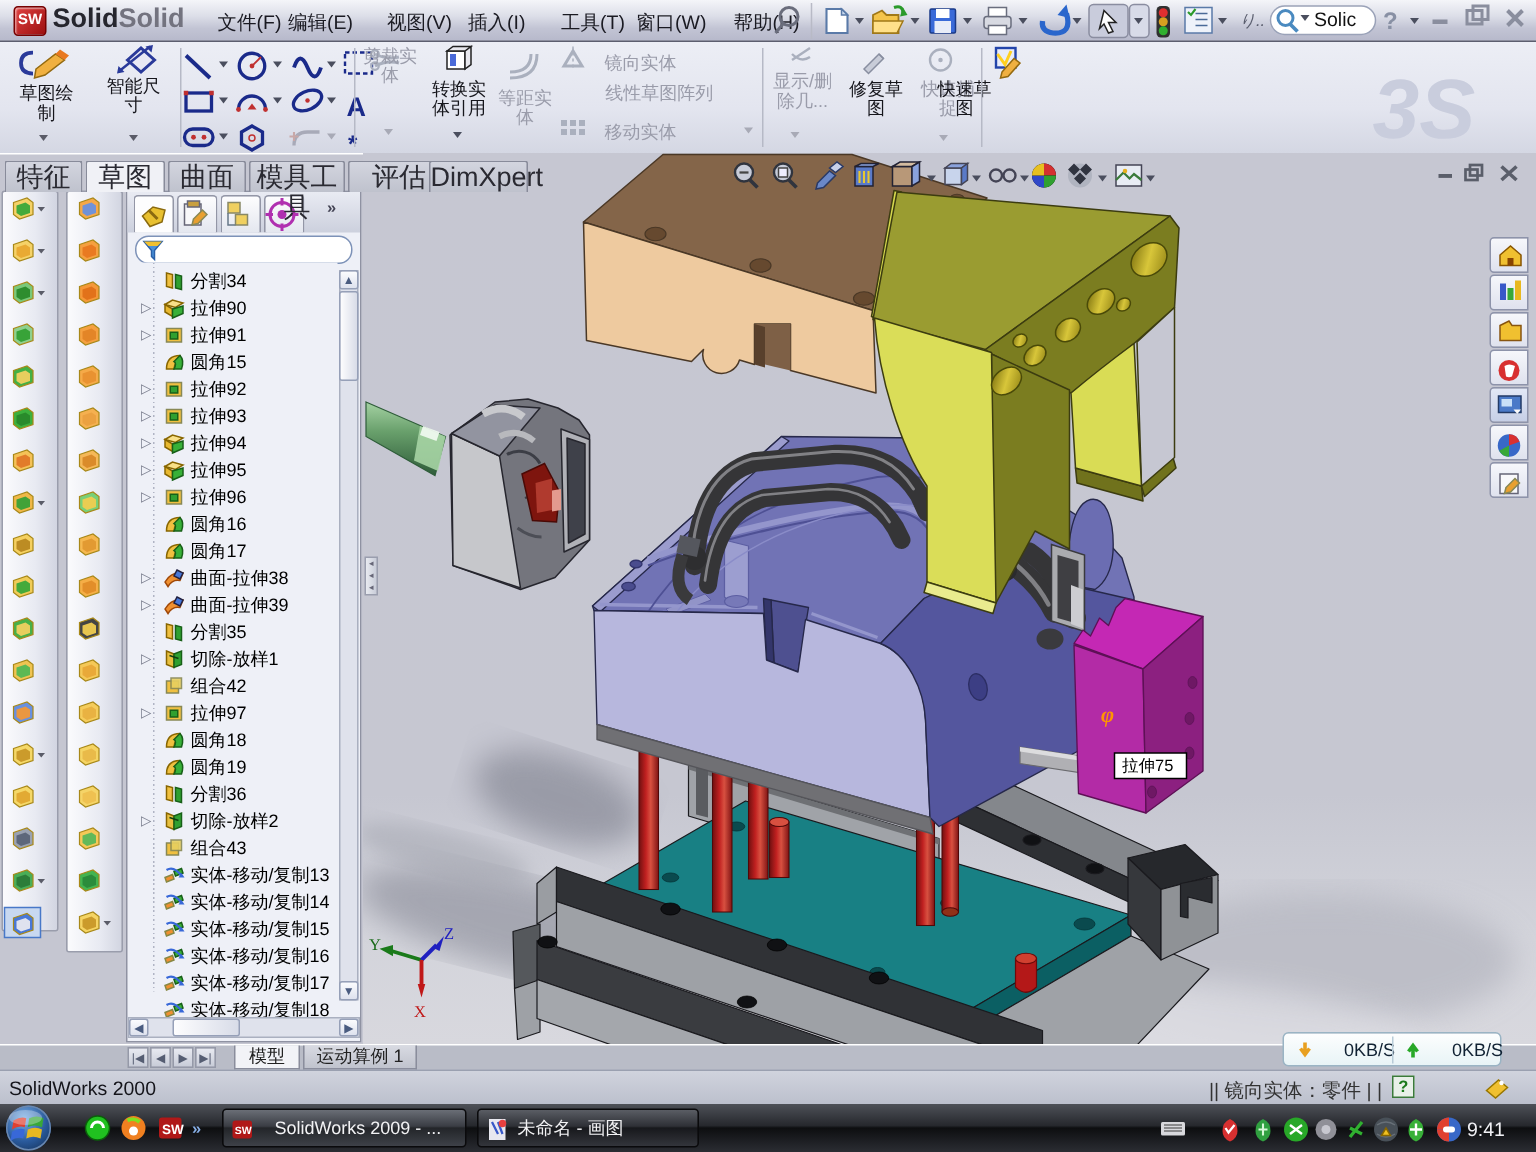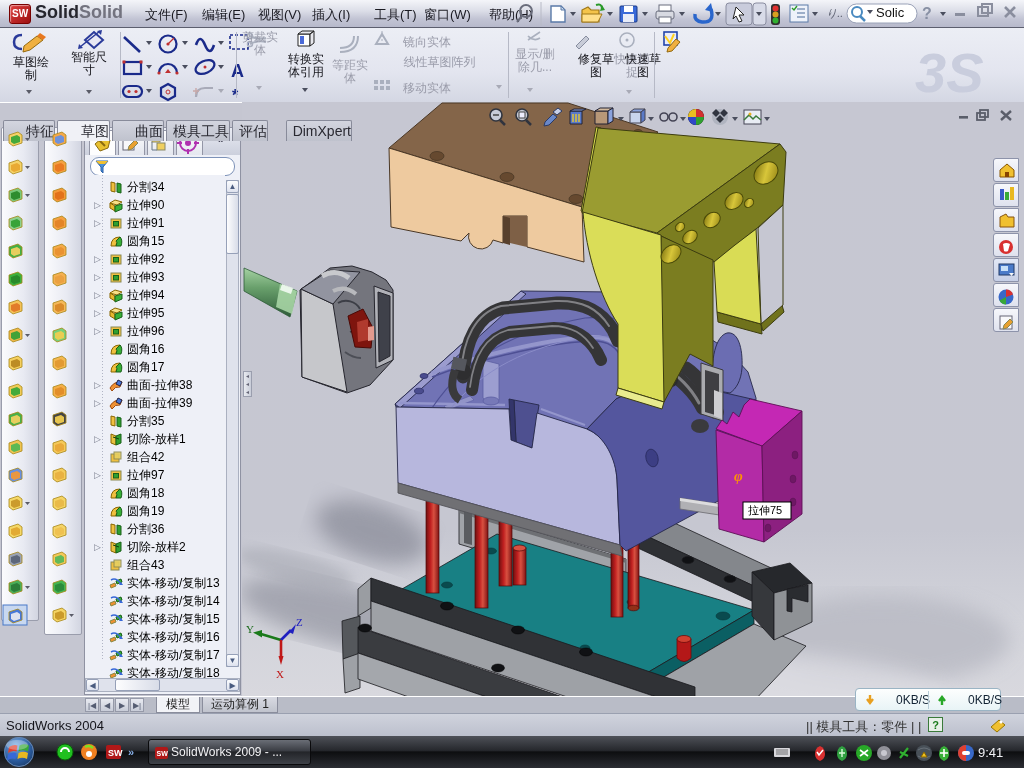--- a/index.html
+++ b/index.html
@@ -14,21 +14,21 @@
 #logotext i{font-style:normal;color:#73737f}
 
 
 #cmdbar{position:absolute;left:0;top:28px;width:1024px;height:75px;background:linear-gradient(#eceef5 0%,#e3e5ef 60%,#d4d7e3 100%);border-bottom:1px solid #fff}
 .cmdtxt{position:absolute;font-size:12px;line-height:13px;text-align:center;color:#16161c;white-space:pre-line}
 .cmdtxt.g{color:#9a9caa}
 .dd{position:absolute;width:0;height:0;border-left:3px solid transparent;border-right:3px solid transparent;border-top:4px solid #5a5c68}
 .vsep{position:absolute;top:32px;width:1px;height:70px;background:#b6b9c6}
 
 #tabrow{position:absolute;left:0;top:103px;width:356px;height:21px;background:none;z-index:2}
-.ctab{position:absolute;top:17px;height:21px;border:1px solid #888b9a;border-bottom:none;background:linear-gradient(#d3d5df,#bfc2cd);font-size:14px;color:#2a2a32;text-align:right;line-height:20px;border-radius:2px 2px 0 0}
+.ctab{position:absolute;top:4px;height:21px;border:1px solid #888b9a;border-bottom:none;background:linear-gradient(#d3d5df,#bfc2cd);font-size:18px;color:#2a2a32;text-align:center;line-height:20px;border-radius:2px 2px 0 0}
 .ctab.on{background:#f0f1f6;z-index:2}
 
 #mainbg{position:absolute;left:0;top:124px;width:1024px;height:572px;background:#c5c6d1}
 
 .ltb{position:absolute;width:38px;background:linear-gradient(90deg,#fbfbfd,#e8eaf2 60%,#d2d5e1);border:1px solid #9a9dac;border-radius:2px}
 
 #fpanel{position:absolute;left:84px;top:127px;width:157px;height:568px;background:#eef0f7;border:1px solid #8f92a2}
 #ftabs{position:absolute;left:0;top:0;width:155px;height:27px;background:linear-gradient(#e9ebf3,#ccd0dd)}
 .ftab{position:absolute;top:2px;width:27px;height:25px;background:linear-gradient(#fdfdfe,#e4e7ef);border:1px solid #9396a6;border-bottom:none;border-radius:3px 3px 0 0}
 #ffilter{position:absolute;left:5px;top:29px;width:145px;height:19px;background:#fff;border:1px solid #7d92b8;border-radius:9px}
@@ -59,21 +59,21 @@
 </style>
 </head>
 <body>
 
 <div id="titlebar">
  <div id="logo-sw">
       <span>SW</span>
     </div>
  <div id="logotext">Solid<i>Solid</i></div>
  <div class="menu" style="left:145px">文件(F)</div>
- <div class="menu" style="left:202px">编辑(E)</div>
+ <div class="menu" style="left:192px">编辑(E)</div>
  <div class="menu" style="left:258px">视图(V)</div>
  <div class="menu" style="left:312px">插入(I)</div>
  <div class="menu" style="left:374px">工具(T)</div>
  <div class="menu" style="left:424px">窗口(W)</div>
  <div class="menu" style="left:489px">帮助(H)</div>
  <svg class="abs" style="left:510px;top:0" width="514" height="28" viewBox="0 0 514 28">
 
   <circle cx="16" cy="11" r="6" fill="none" stroke="#6a6d7c" stroke-width="2"></circle>
   <line x1="12" y1="16" x2="7" y2="22" stroke="#6a6d7c" stroke-width="2"></line>
   <line x1="31" y1="2" x2="31" y2="26" stroke="#b8bac6" stroke-width="1"></line>
@@ -250,39 +250,39 @@
 体</div>
  <div class="cmdtxt" style="left:285px;top:25px;width:42px">转换实
 体引用</div>
  <div class="cmdtxt g" style="left:330px;top:31px;width:40px">等距实
 体</div>
  <div class="cmdtxt g" style="left:392px;top:8px;width:70px">镜向实体</div>
  <div class="cmdtxt g" style="left:392px;top:28px;width:95px">线性草图阵列</div>
  <div class="cmdtxt g" style="left:392px;top:54px;width:70px">移动实体</div>
  <div class="cmdtxt g" style="left:511px;top:20px;width:48px">显示/删
 除几...</div>
- <div class="cmdtxt" style="left:574px;top:25px;width:44px">修复草
+ <div class="cmdtxt" style="left:562px;top:25px;width:44px">修复草
 图</div>
  <div class="cmdtxt g" style="left:610px;top:25px;width:44px">快速捕
 捉</div>
  <div class="cmdtxt" style="left:621px;top:25px;width:44px">快速草
 图</div>
  <div class="vsep" style="left:120px;top:4px;height:66px"></div>
  <div class="vsep" style="left:236px;top:4px;height:66px"></div>
  <div class="vsep" style="left:508px;top:4px;height:66px"></div>
  <div class="vsep" style="left:654px;top:4px;height:66px"></div>
 </div>
 <div class="abs" style="left:915px;top:40px;font-size:56px;font-style:italic;font-weight:bold;color:#c9cddd;z-index:0">3S</div>
 
 <div id="tabrow">
  <div class="ctab" style="left:3px;width:52px">特征</div>
  <div class="ctab on" style="left:57px;width:53px">草图</div>
  <div class="ctab" style="left:112px;width:52px">曲面</div>
  <div class="ctab" style="left:166px;width:64px">模具工具</div>
- <div class="ctab" style="left:232px;width:36px">评估</div>
+ <div class="ctab" style="left:232px;width:68px">评估</div>
  <div class="ctab" style="left:286px;width:66px">DimXpert</div>
 </div>
 
 <div id="mainbg"></div>
 
 <svg id="model" class="abs" style="left:0;top:0;z-index:1" width="1024" height="768" viewBox="0 0 1024 768">
  <defs>
   <clipPath id="vp">
         <rect x="242" y="102" width="782" height="594"></rect>
       </clipPath>
@@ -964,22 +964,22 @@
 <div id="btabs">
  <div class="bnav" style="left:85px">|◀</div>
  <div class="bnav" style="left:100px">◀</div>
  <div class="bnav" style="left:115px">▶</div>
  <div class="bnav" style="left:130px">▶|</div>
  <div class="btab on" style="left:156px;width:44px">模型</div>
  <div class="btab" style="left:202px;width:76px">运动算例 1</div>
 </div>
 
 <div id="sbar">
- <div class="abs" style="left:6px;top:4px">SolidWorks 2004</div>
- <div class="abs" style="left:806px;top:4px;color:#333">|| 模具工具：零件 | |</div>
+ <div class="abs" style="left:6px;top:4px">SolidWorks 2000</div>
+ <div class="abs" style="left:806px;top:4px;color:#333">|| 镜向实体：零件 | |</div>
  <div class="abs" style="left:928px;top:3px;width:15px;height:15px;background:#e8f0e8;border:1px solid #3a7a3a;color:#1a7a1a;font-size:11px;font-weight:bold;text-align:center;line-height:14px">?</div>
  <svg class="abs" style="left:988px;top:3px" width="20" height="17" viewBox="0 0 20 17">
   <path d="M3,10 l8,-7 6,5 -8,7 z" fill="#f0c030" stroke="#997700"></path>
   <circle cx="13" cy="5" r="1.5" fill="#fff"></circle>
  </svg>
 </div>
 
 <div id="kbw">
  <svg class="abs" style="left:8px;top:5px" width="12" height="12" viewBox="0 0 12 12">
       <path d="M6,1 v7 M3,5 l3,4 3,-4" stroke="#e8a020" stroke-width="2.4" fill="none"></path>
@@ -1018,21 +1018,29 @@
       <circle cx="33" cy="11" r="3" fill="#fff"></circle>
   <rect x="50" y="2" width="15" height="14" rx="2" fill="#b01818"></rect>
       <text x="52" y="13" font-size="9" fill="#fff" font-weight="bold">SW</text>
   <text x="72" y="13" font-size="11" fill="#88b0e8" font-weight="bold">»</text>
  </svg>
  <div class="tbtn" style="left:148px;width:163px;background:linear-gradient(#6a6e76,#3a3d44 45%,#232529 50%,#3e4148)">
   <svg class="abs" style="left:5px;top:5px" width="16" height="16" viewBox="0 0 16 16">
         <rect x="1" y="2" width="13" height="12" rx="2" fill="#b01818"></rect>
         <text x="2.5" y="11" font-size="7" fill="#fff" font-weight="bold">SW</text>
       </svg>
-  <span style="margin-left:22px">SolidWorks 2009 - ...</span>
+  <span style="margin-left:34px">SolidWorks 2009 - ...</span>
+ </div>
+ <div class="tbtn" style="left:318px;width:148px">
+  <svg class="abs" style="left:5px;top:5px" width="16" height="16" viewBox="0 0 16 16">
+        <rect x="2" y="1" width="11" height="14" fill="#e8e8f0"></rect>
+        <path d="M4,3 l4,8 M8,3 l3,8" stroke="#3858c8" stroke-width="1.5"></path>
+        <circle cx="11" cy="4" r="2.5" fill="#e84040"></circle>
+      </svg>
+  <span style="margin-left:26px">未命名 - 画图</span>
  </div>
 
  <svg class="abs" style="left:772px;top:8px" width="240" height="18" viewBox="0 0 240 18">
   <rect x="2" y="4" width="16" height="9" rx="1" fill="#d8d8dc"></rect>
       <g stroke="#555" stroke-width="0.8">
         <line x1="4" y1="6" x2="16" y2="6"></line>
         <line x1="4" y1="8" x2="16" y2="8"></line>
         <line x1="4" y1="10" x2="16" y2="10"></line>
       </g>
   <path d="M48,2 q5,2 5,8 q0,5 -5,7 q-5,-2 -5,-7 q0,-6 5,-8" fill="#d83030"></path>

